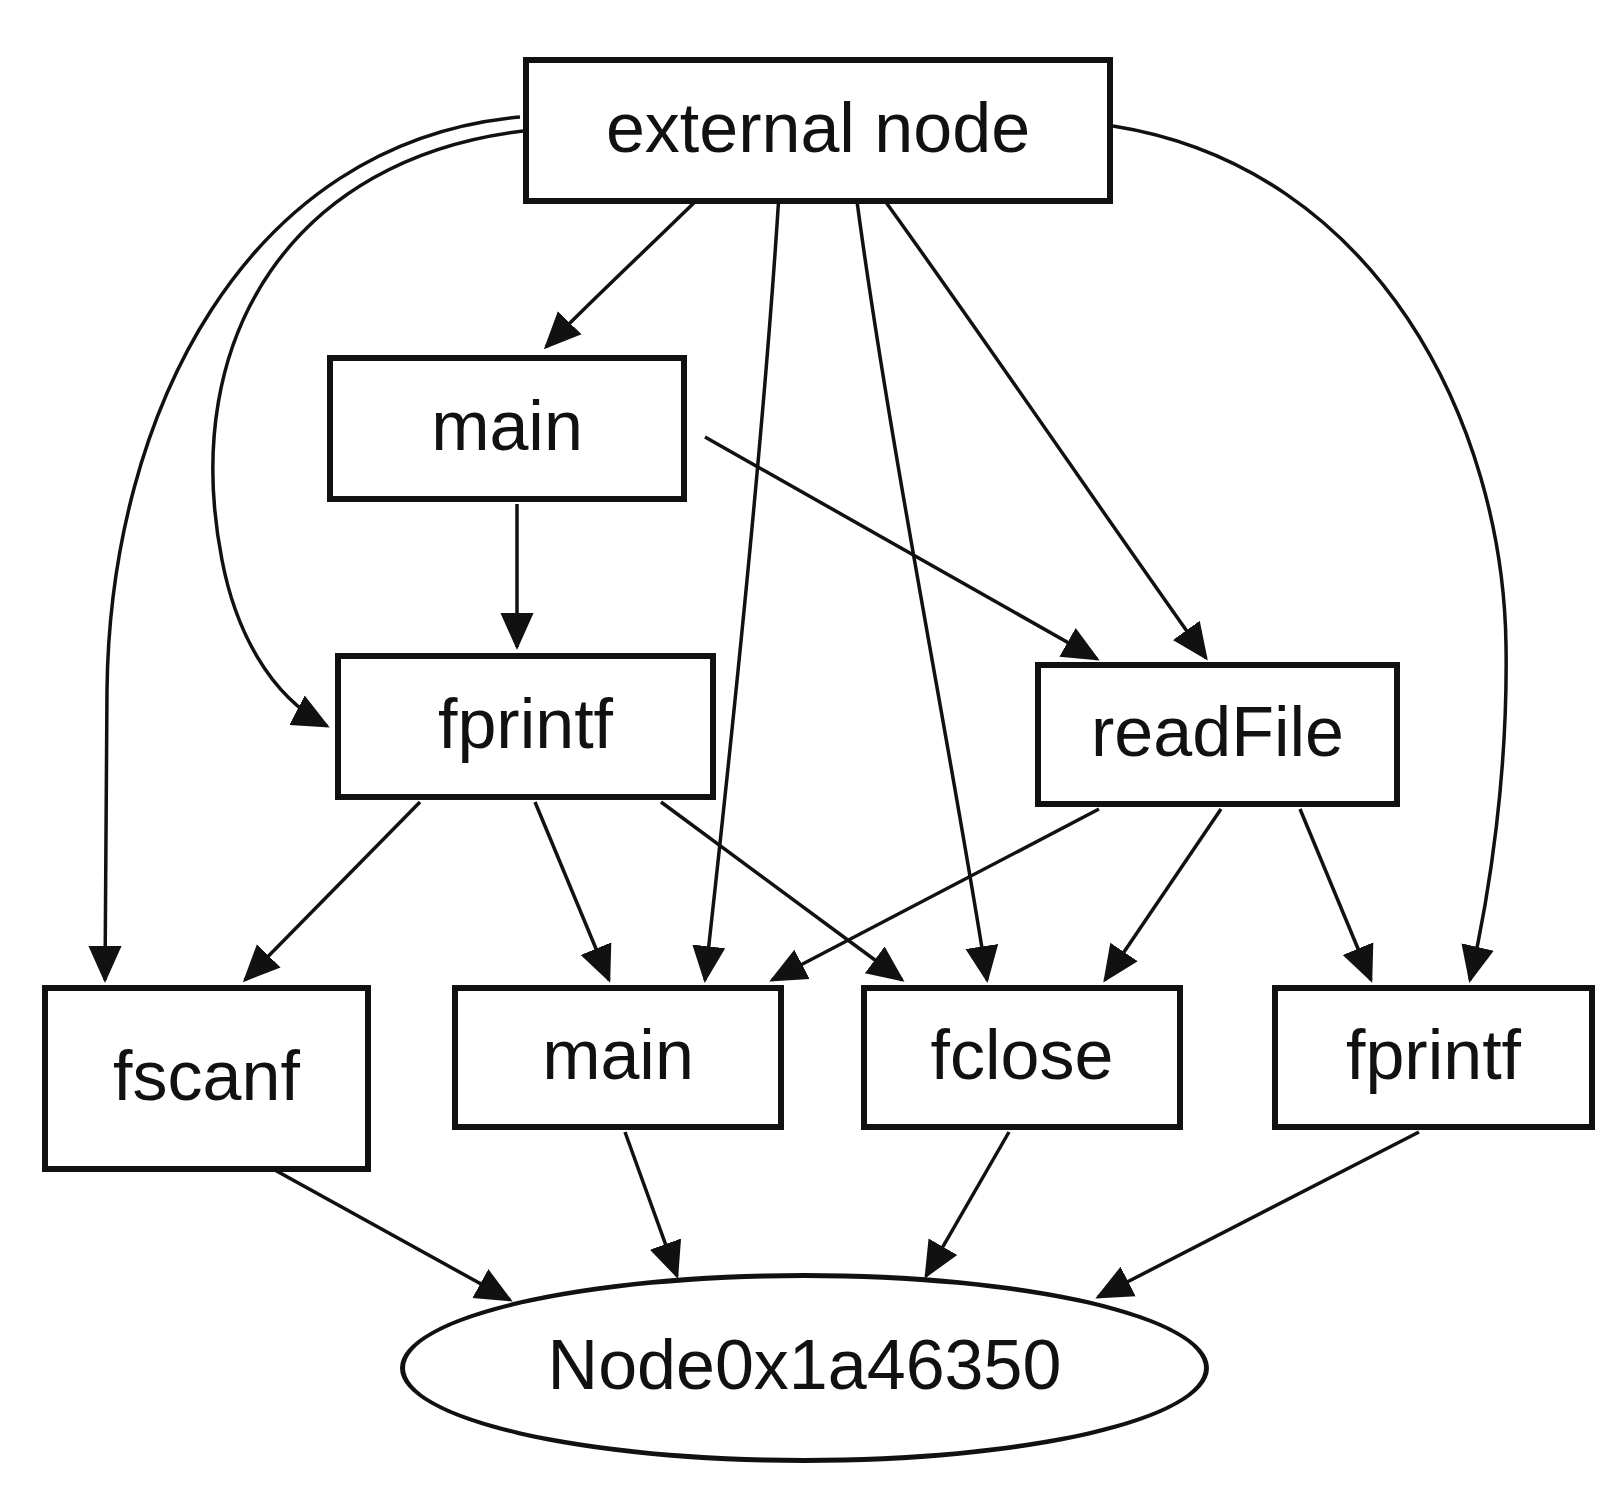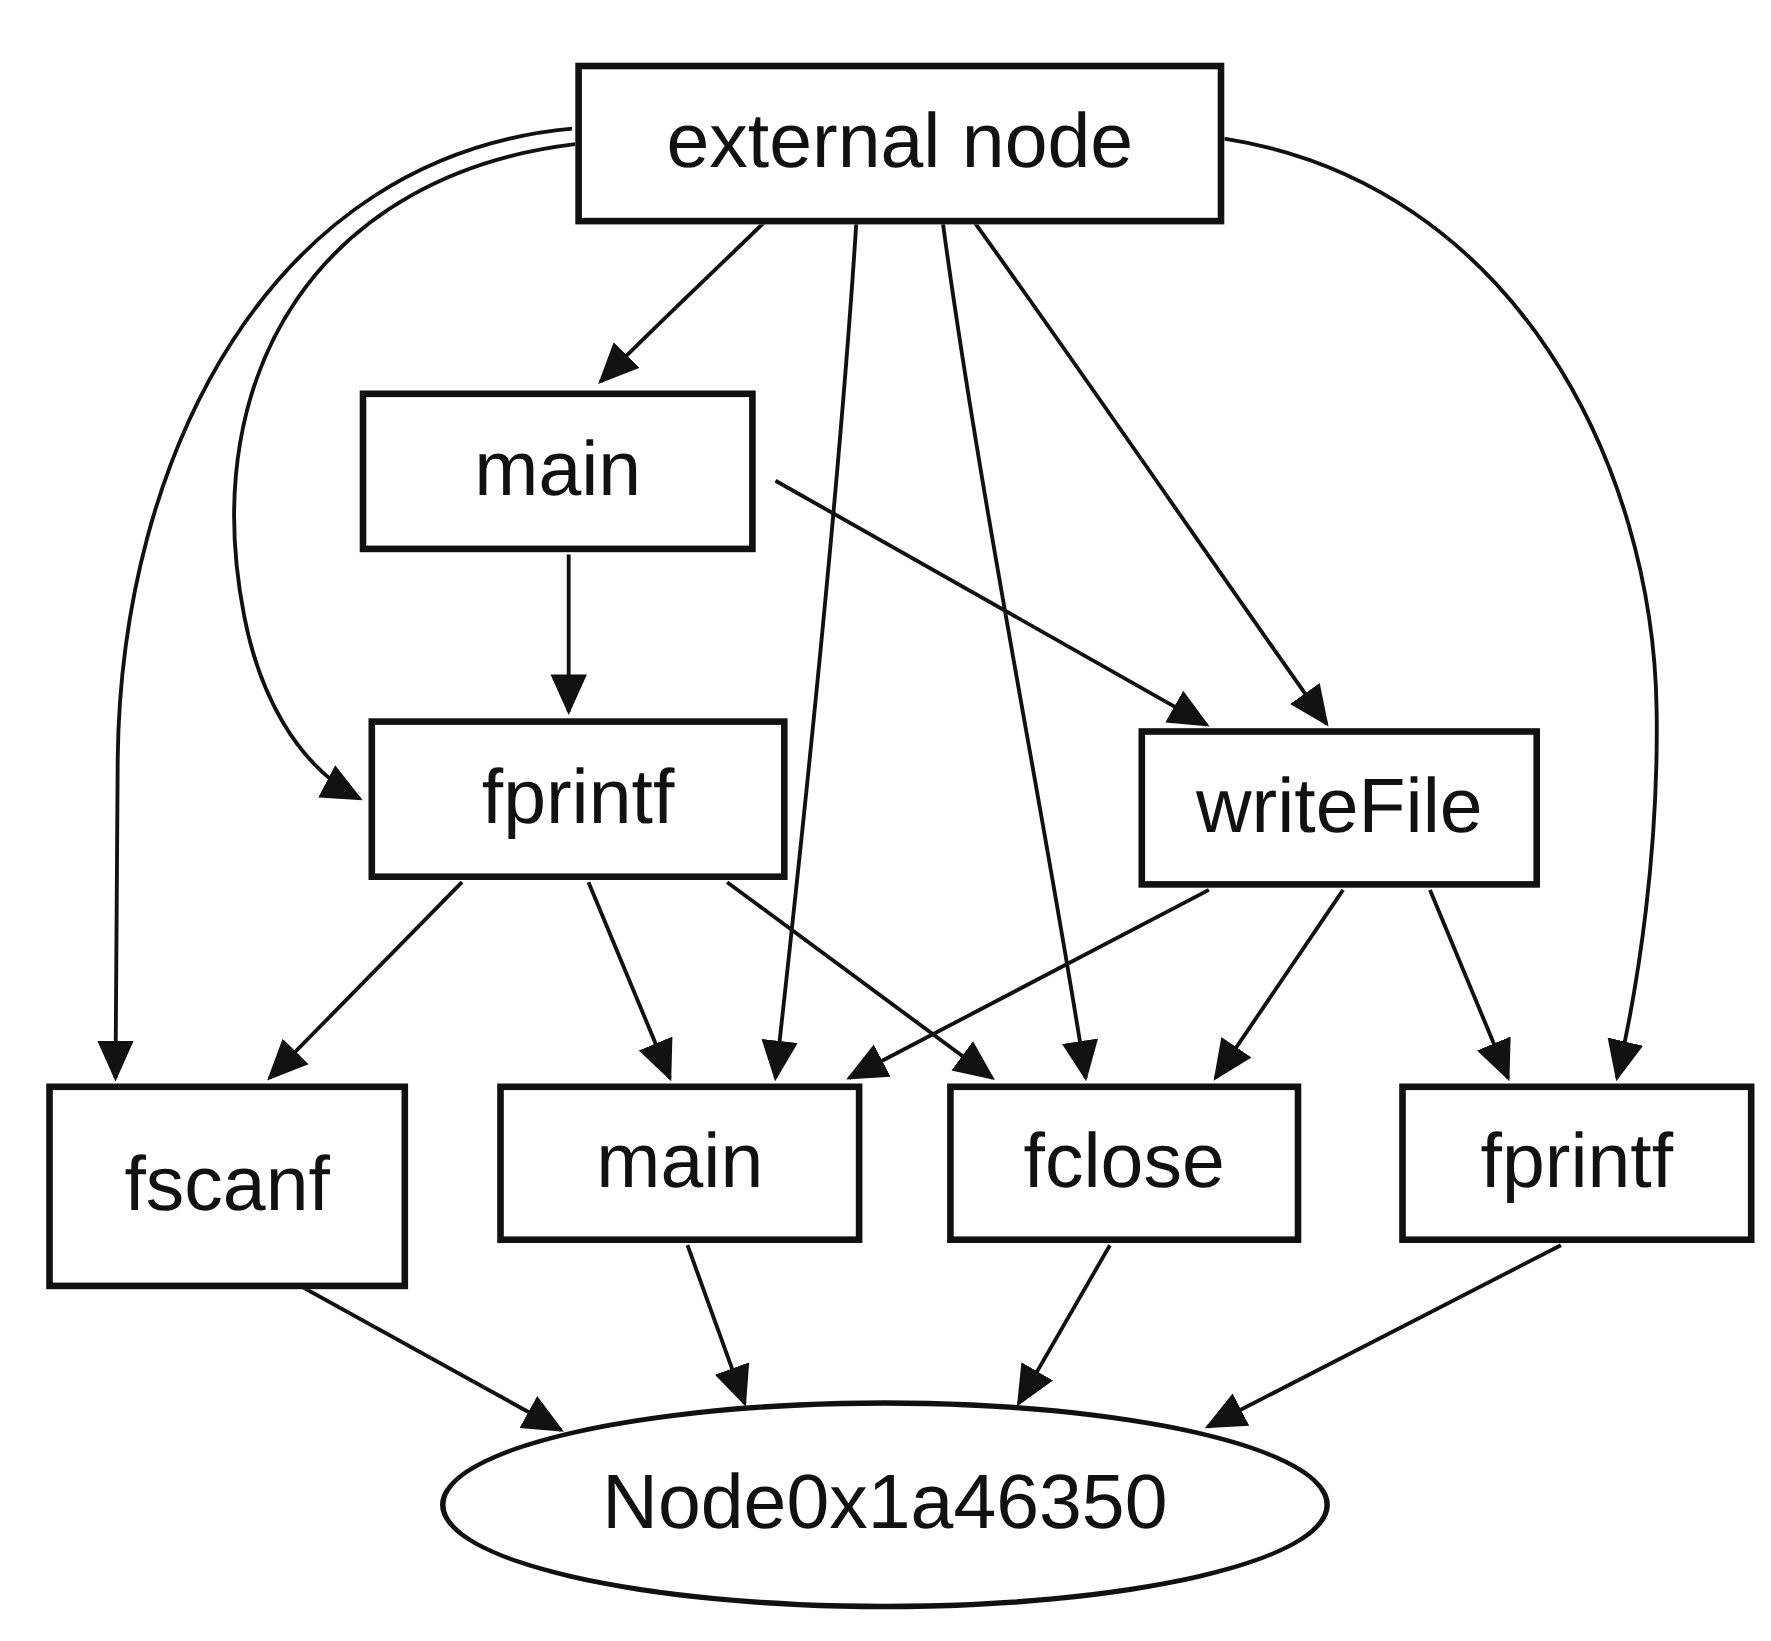--- a/index.html
+++ b/index.html
@@ -86,21 +86,21 @@
       <div class="node box" style="left: 523px; top: 45px; width: 590px; height: 147px; margin-top: 12px;">
         <span class="label">external node</span>
       </div>
       <div class="node box" style="left: 327px; top: 355px; width: 360px; height: 147px;">
         <span class="label">main</span>
       </div>
       <div class="node box" style="left: 335px; top: 653px; width: 381px; height: 147px;">
         <span class="label">fprintf</span>
       </div>
       <div class="node box" style="left: 1035px; top: 662px; width: 365px; height: 145px;">
-        <span class="label">writeFile</span>
+        <span class="label">readFile</span>
       </div>
       <div class="node box" style="left: 42px; top: 985px; width: 329px; height: 187px;">
         <span class="label">fscanf</span>
       </div>
       <div class="node box" style="left: 452px; top: 985px; width: 332px; height: 145px;">
         <span class="label">main</span>
       </div>
       <div class="node box" style="left: 861px; top: 985px; width: 322px; height: 145px; justify-content: center;">
         <span class="label">fclose</span>
       </div>

